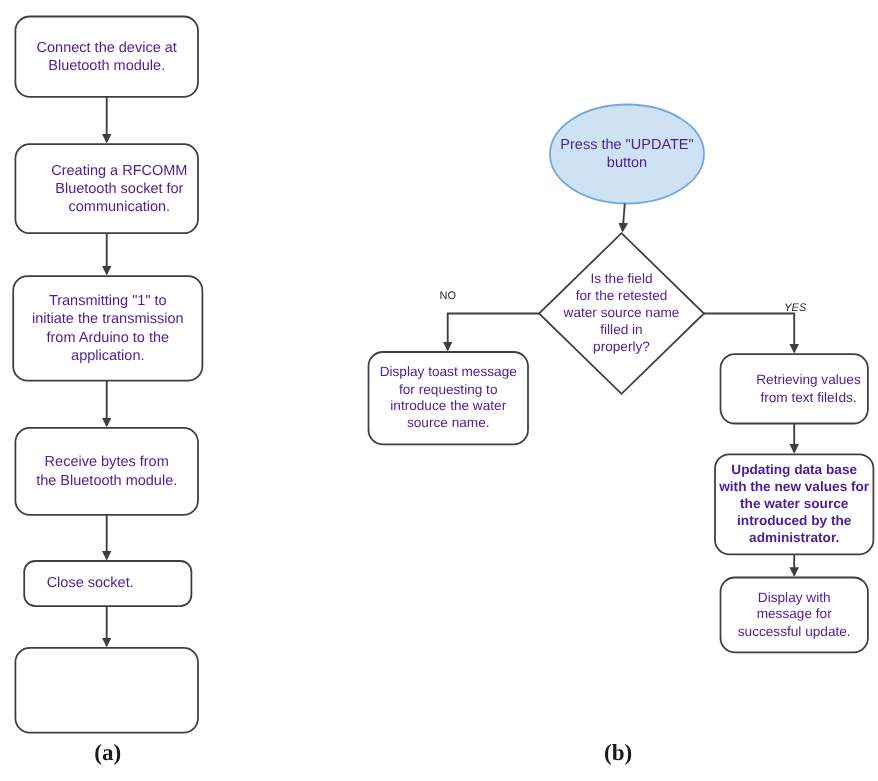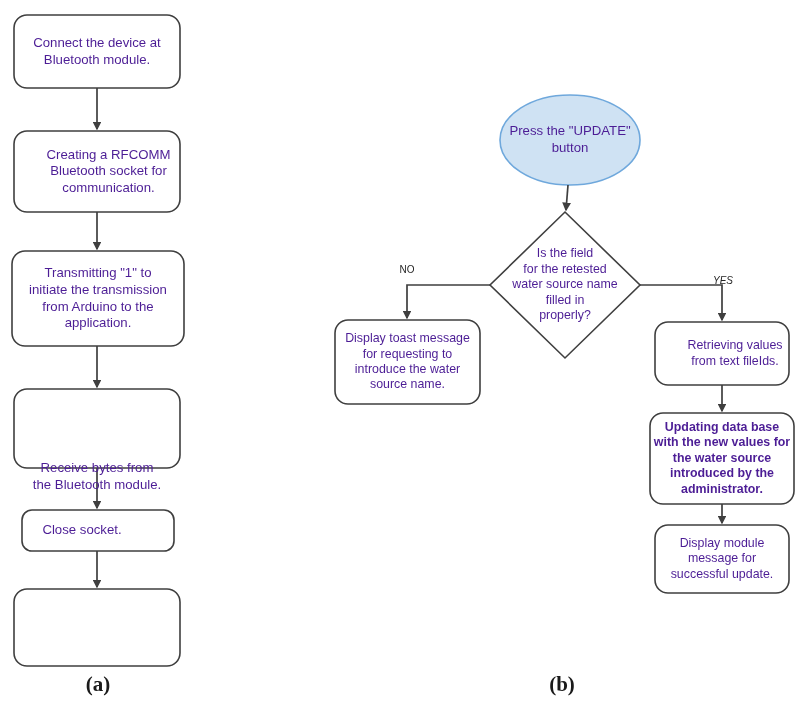--- a/index.html
+++ b/index.html
@@ -110,21 +110,21 @@
 
   <div class="node-text" style="left:14px; top:15px; width:166px; height:73px;">Connect the device at
 Bluetooth module.</div>
   <div class="node-text" style="left:14px; top:131px; width:189px; height:81px;">Creating a RFCOMM
 Bluetooth socket for
 communication.</div>
   <div class="node-text" style="left:12px; top:251px; width:172px; height:95px;">Transmitting "1" to
 initiate the transmission
 from Arduino to the
 application.</div>
-  <div class="node-text" style="left:14px; top:389px; width:166px; height:79px;margin-top:48px;">Receive bytes from
+  <div class="node-text" style="left:14px; top:389px; width:166px; height:79px;">Receive bytes from
 the Bluetooth module.</div>
   <div class="node-text" style="left:22px; top:510px; width:120px; height:41px;">Close socket.</div>
 
   <div class="node-text" style="left:500px; top:95px; width:140px; height:90px;">Press the "UPDATE"
 button</div>
   <div class="node-text small" style="left:483px; top:228px; width:164px; height:114px;">Is the field
 for the retested
 water source name
 filled in
 properly?</div>
@@ -132,21 +132,21 @@
 for requesting to
 introduce the water
 source name.</div>
   <div class="node-text small" style="left:655px; top:322px; width:134px; height:63px;padding-left:13px;">Retrieving values
 from text fileIds.</div>
   <div class="node-text small" style="left:650px; top:413px; width:144px; height:91px;font-weight:bold;">Updating data base
 with the new values for
 the water source
 introduced by the
 administrator.</div>
-  <div class="node-text small" style="left:655px; top:525px; width:134px; height:68px;">Display module
+  <div class="node-text small" style="left:655px; top:525px; width:134px; height:68px;">Display with
 message for
 successful update.</div>
 
   <div class="edge-label" style="left:385px; top:263px; width:44px;">NO</div>
   <div class="edge-label" style="left:700px; top:274px; width:46px;font-style:italic;">YES</div>
 
   <div class="caption" style="left:60px; top:672px; width:76px;">(a)</div>
   <div class="caption" style="left:524px; top:672px; width:76px;">(b)</div>
 
   <div class="hit" style="left:14px; top:15px; width:166px; height:73px;"></div>

